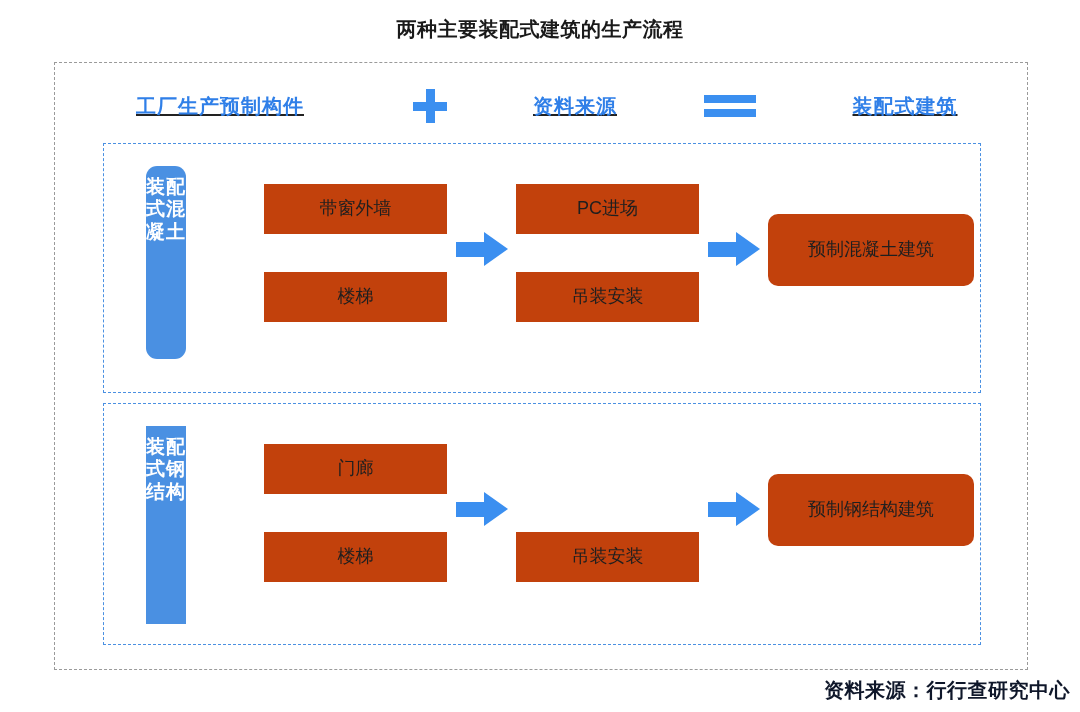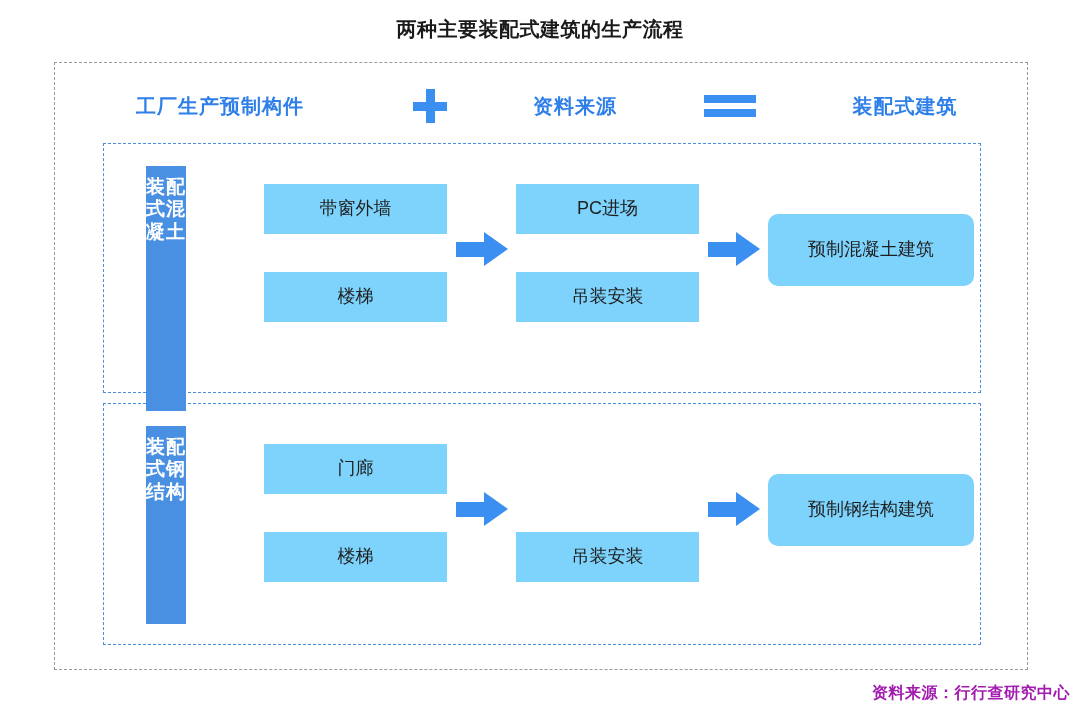--- a/index.html
+++ b/index.html
@@ -37,20 +37,21 @@
 
   
   .header-row {
     position: absolute;
     left: 0;
     top: 18px;
     width: 100%;
     height: 50px;
     display: flex;
     align-items: center;
+    text-decoration: underline;
   }
   .hdr-label {
     color: #2f7fe8;
     font-size: 20px;
     font-weight: bold;
     text-align: center;
     letter-spacing: 1px;
   }
   .hdr-1 { width: 330px; }
   .hdr-plus { width: 90px; display: flex; justify-content: center; align-items: center; }
@@ -110,26 +111,26 @@
     background: #4a90e2;
     color: #ffffff;
     font-size: 19px;
     font-weight: bold;
     text-align: center;
     line-height: 1.18;
     padding: 10px 0 12px 0;
     box-sizing: border-box;
     letter-spacing: 1px;
   }
-  .group-1 .group-tag { height: 245px; }
+  .group-1 .group-tag { height: 193px; border-radius: 11px; }
   .group-2 .group-tag { height: 198px; }
 
   .cell {
     position: absolute;
-    background: #7dd3fc;
+    background: #c2410c;
     color: #1f1f1f;
     font-size: 18px;
     display: flex;
     align-items: center;
     justify-content: center;
     text-align: center;
     line-height: 1.3;
     box-sizing: border-box;
   }
 
@@ -165,23 +166,23 @@
     border-bottom: 17px solid transparent;
     border-left: 24px solid #3b8ff0;
   }
   .arrow-1 { left: 352px; top: 88px; }
   .arrow-2 { left: 604px; top: 88px; }
 
   .source {
     position: absolute;
     right: 10px;
     bottom: 8px;
-    font-size: 16px;
-    font-weight: bold;
-    color: #a21caf;
+    font-size: 20px;
+    font-weight: bold;
+    color: #0f172a;
     letter-spacing: 0.5px;
   }
 </style>
 </head>
 <body>
 
 <div class="page-title">两种主要装配式建筑的生产流程</div>
 
 <div class="outer-frame">
 

